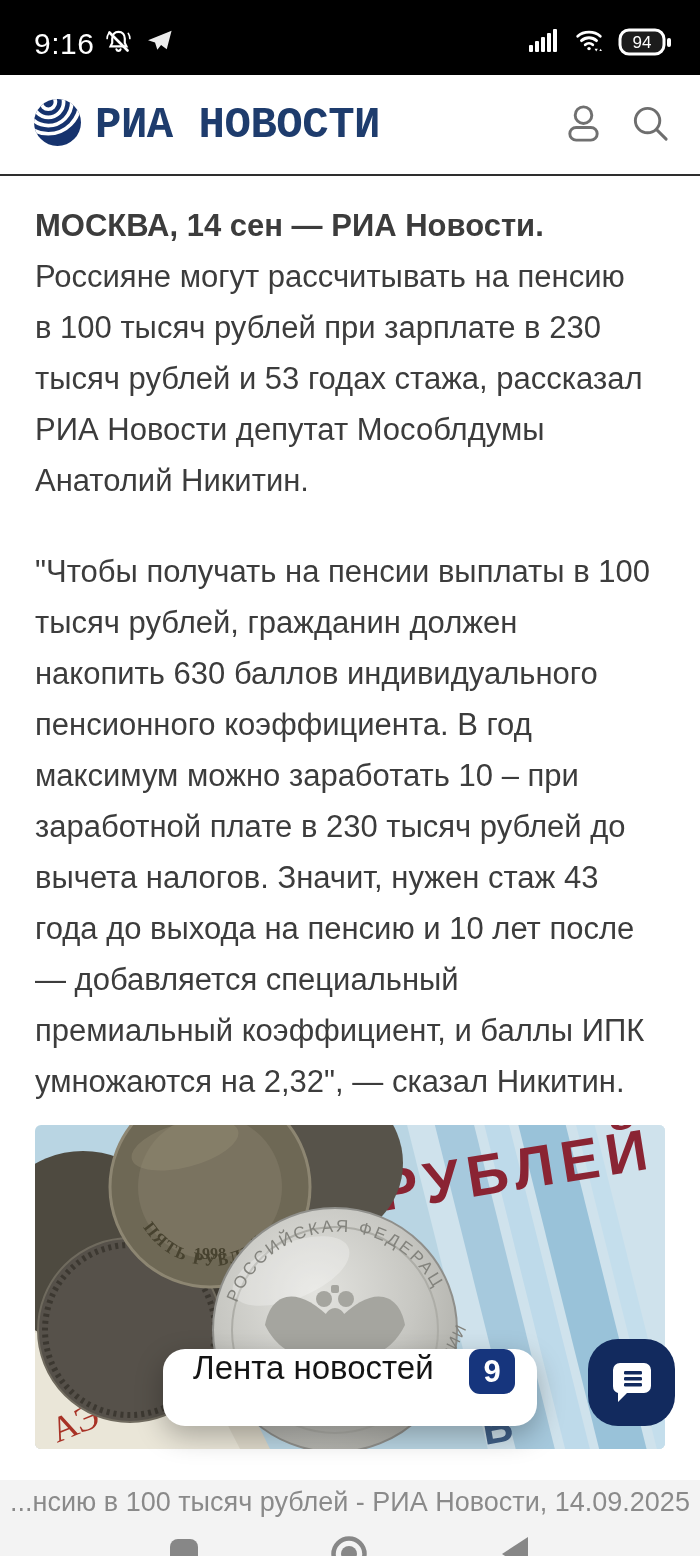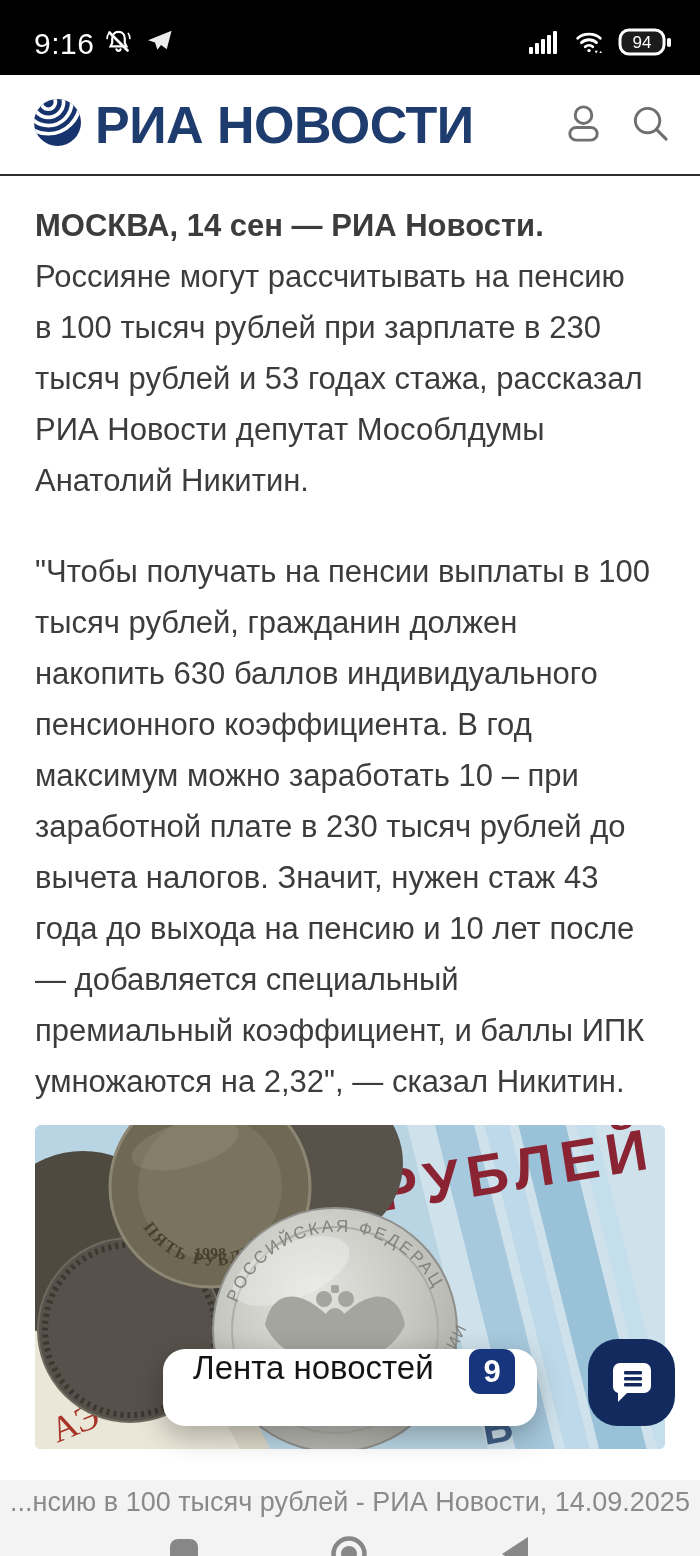--- a/index.html
+++ b/index.html
@@ -8,26 +8,26 @@
   }
   *{margin:0;padding:0;box-sizing:border-box;}
   html,body{background:#000;}
   body{font-family:"Liberation Sans","DejaVu Sans",sans-serif;}
   .screen{position:relative;width:700px;height:1556px;background:#fff;overflow:hidden;margin:12px auto;}
 
   
   .status-bar{height:63px;background:#000;display:flex;align-items:center;padding:0 28px 0 34px;color:#fff;}
   .sb-time{font-size:30px;letter-spacing:.5px;}
   .sb-left-icons{display:flex;align-items:center;gap:12px;margin-left:10px;}
-  .sb-right{margin-left:auto;display:flex;align-items:center;gap:13px;}
+  .sb-right{margin-left:auto;display:flex;align-items:flex-start;gap:13px;}
 
   
   .header{height:101px;background:#fff;border-bottom:2px solid #2e2e2e;display:flex;align-items:center;padding:0 28px 0 33px;}
   .brand{display:flex;align-items:center;gap:13px;cursor:pointer;}
-  .brand-text{font-size:52px;font-weight:bold;color:var(--brand-navy);letter-spacing:-.5px;white-space:nowrap;}
+  .brand-text{font-size:44px;font-weight:bold;color:var(--brand-navy);letter-spacing:-.5px;white-space:nowrap;font-family:Liberation Mono, monospace;}
   .header-actions{margin-left:auto;display:flex;align-items:center;gap:24px;}
   .icon-btn{background:none;border:none;padding:0;cursor:pointer;display:flex;}
 
   
   .article{padding:24px 35px 8px;}
   .para{font-size:31px;line-height:51px;color:var(--text-dark);white-space:pre-line;}
   .para .lead{font-weight:bold;}
   .para + .para{margin-top:40px;}
   .photo-wrap{margin-top:18px;width:630px;height:324px;border-radius:6px;overflow:hidden;position:relative;}
 

